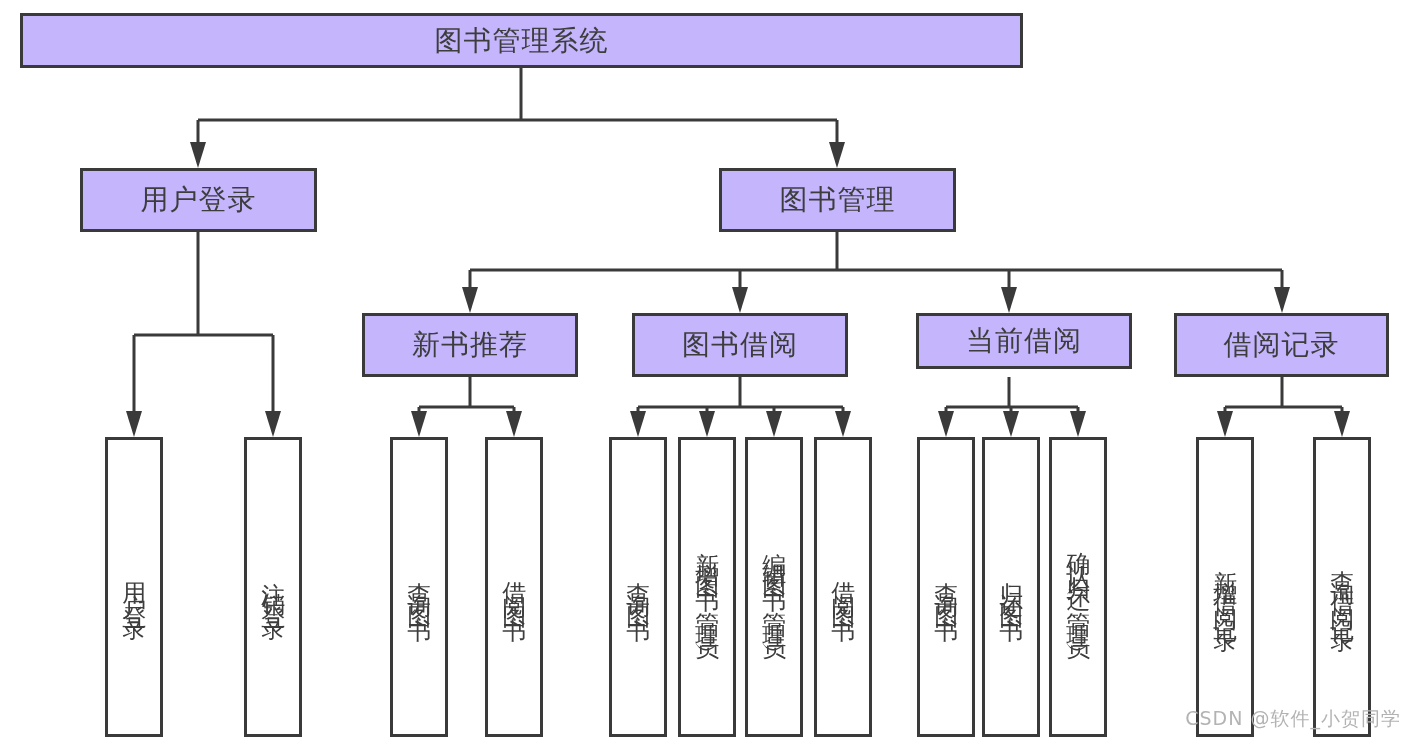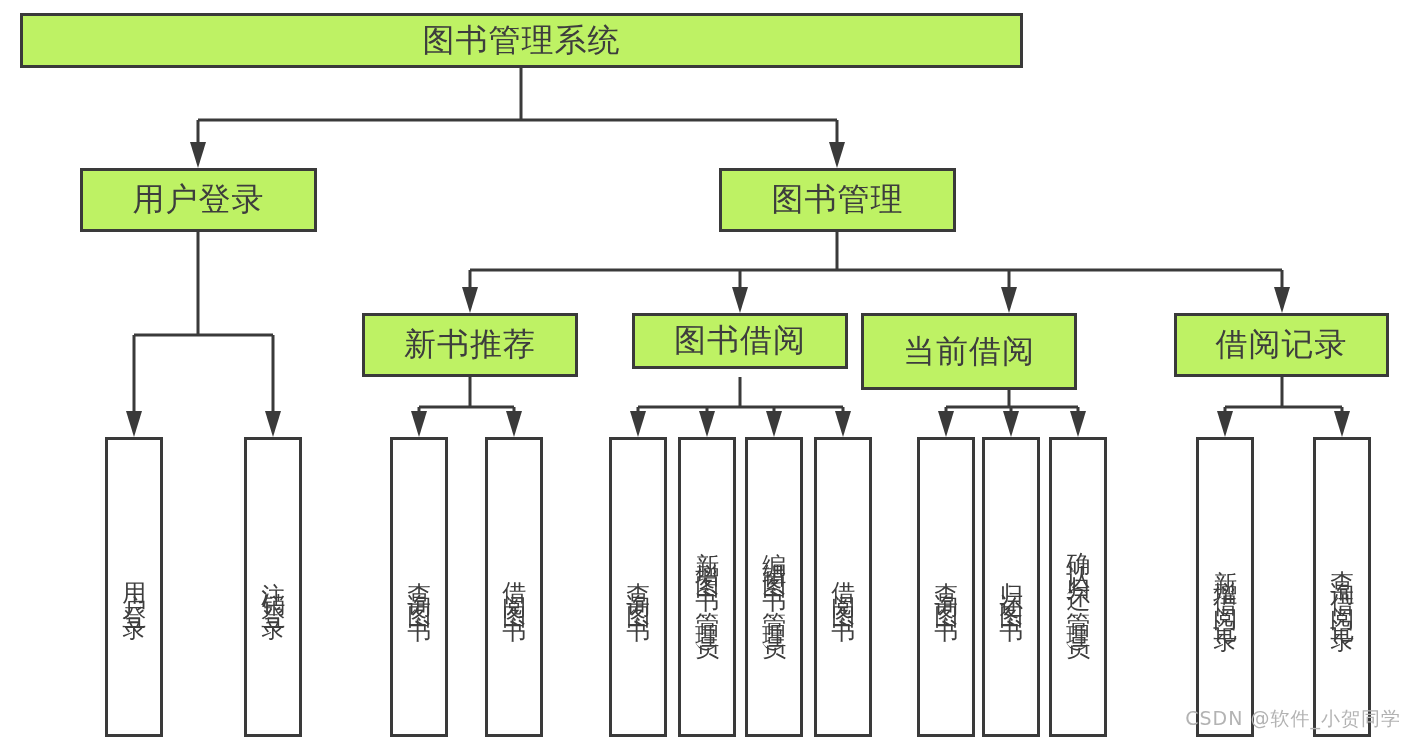--- a/index.html
+++ b/index.html
@@ -14,23 +14,23 @@
   .stage{
     position:relative;
     width:1405px;height:747px;
     background:var(--background);
     overflow:hidden;
   }
   svg.connectors{position:absolute;left:0;top:0;z-index:1;}
   .hb{
     position:absolute;
     border:3px solid var(--line);
-    background:#bef264;
+    background:#c4b5fd;
     display:flex;align-items:center;justify-content:center;
-    font-size:32px;color:var(--text);
+    font-size:28px;color:var(--text);
     letter-spacing:1px;
     z-index:2;
     font-family:Liberation Serif, serif;
   }
   .vb{
     position:absolute;
     top:437px;width:58px;height:300px;
     border:3px solid var(--line);
     background:#fff;
     display:flex;align-items:center;justify-content:center;
@@ -89,22 +89,22 @@
       <polygon points="1334,411 1350,411 1342,437"></polygon>
     </g>
   </svg>
 
   <div class="hb" style="left:20px;top:13px;width:1003px;height:55px">图书管理系统</div>
 
   <div class="hb" style="left:80px;top:168px;width:237px;height:64px">用户登录</div>
   <div class="hb" style="left:362px;top:313px;width:216px;height:64px">新书推荐</div>
 
   <div class="hb" style="left:719px;top:168px;width:237px;height:64px">图书管理</div>
-  <div class="hb" style="left:632px;top:313px;width:216px;height:56px">图书借阅</div>
-  <div class="hb" style="left:861px;top:313px;width:216px;height:77px">当前借阅</div>
+  <div class="hb" style="left:632px;top:313px;width:216px;height:64px">图书借阅</div>
+  <div class="hb" style="left:916px;top:313px;width:216px;height:56px">当前借阅</div>
   <div class="hb" style="left:1174px;top:313px;width:215px;height:64px">借阅记录</div>
 
   <div class="vb" style="left:105px">
     <span>用户登录</span>
   </div>
   <div class="vb" style="left:244px">
     <span>注销登录</span>
   </div>
 
   <div class="vb" style="left:390px">

